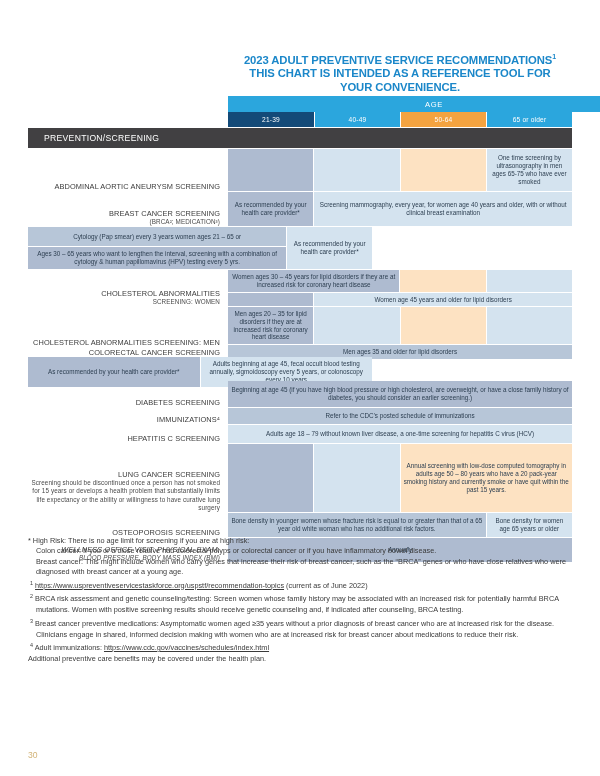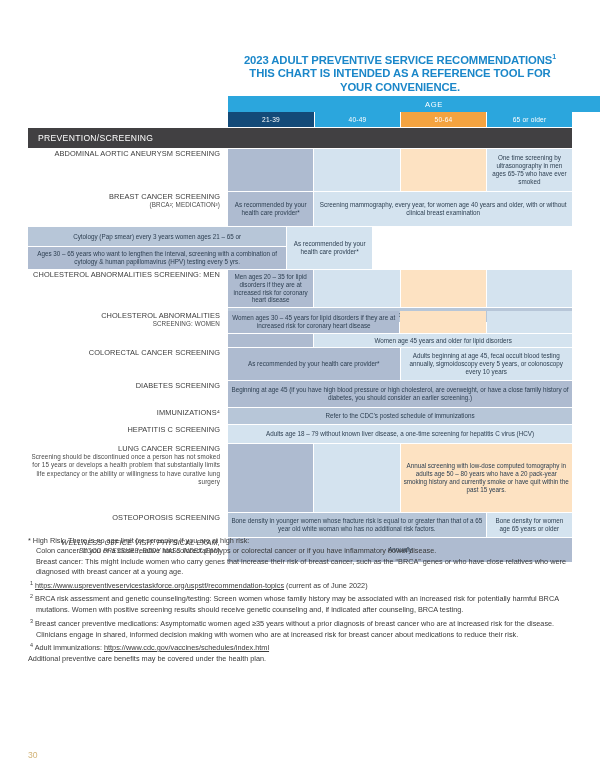--- a/index.html
+++ b/index.html
@@ -77,21 +77,21 @@
   .age-col.c2 { background: #2ba6dd; }
   .age-col.c3 { background: #f4a340; }
   .age-col.c4 { background: #2ba6dd; }
 
   .section-bar {
     width: 544px;
     background: #414042;
     color: #ffffff;
     font-size: 8.6px;
     letter-spacing: 0.3px;
-    padding: 5px 0 5px 10px;
+    padding: 5px 0 5px 16px;
     box-sizing: border-box;
     margin-top: 1px;
   }
 
   
   .row {
     display: flex;
     width: 544px;
     box-sizing: border-box;
     margin-top: 1px;
@@ -100,21 +100,21 @@
     width: 200px;
     box-sizing: border-box;
     padding: 0 8px 0 0;
     text-align: right;
     font-size: 7.4px;
     line-height: 9.2px;
     color: #3a3a3a;
     letter-spacing: 0.1px;
     display: flex;
     flex-direction: column;
-    justify-content: flex-start;
+    justify-content: flex-end;
   }
   .rowlabel .sub {
     font-size: 6.3px;
     line-height: 8.2px;
     color: #4a4a4a;
   }
   .cells {
     width: 344px;
     box-sizing: border-box;
     display: flex;
@@ -222,54 +222,54 @@
           <div class="cells">
             <div style="display: flex; gap: 1px; flex: 1 1 0%;">
               <div style="display: flex; flex-direction: column; gap: 1px; flex: 1 1 0%;">
                 <div class="cell bg-mid" style="width: 258.25px; flex: 1 1 0%;">Cytology (Pap smear) every 3 years women ages 21 – 65 or</div>
                 <div class="cell bg-dark" style="width: 258.25px; flex: 1 1 0%;">Ages 30 – 65 years who want to lengthen the interval, screening with a combination of cytology &amp; human papillomavirus (HPV) testing every 5 yrs.</div>
               </div>
               <div class="cell bg-light" style="width: 85.75px;">As recommended by your health care provider*</div>
             </div>
           </div>
         </div>
-        <div class="row" style="height: 40px;">
-          <div class="rowlabel">
-            <div>CHOLESTEROL ABNORMALITIES SCREENING: MEN</div>
-          </div>
-          <div class="cells">
-            <div class="subrow">
-              <div class="cell w1 bg-dark">Men ages 20 – 35 for lipid disorders if they are at increased risk for coronary heart disease</div>
-              <div class="cell w1 bg-light"></div>
-              <div class="cell w1 bg-peach"></div>
-              <div class="cell w1 bg-light"></div>
-            </div>
-            <div class="subrow">
-              <div class="cell w4 bg-mid">Men ages 35 and older for lipid disorders</div>
-            </div>
-          </div>
-        </div>
         <div class="row" style="height: 36px;">
           <div class="rowlabel">
             <div>CHOLESTEROL ABNORMALITIES</div>
             <div class="sub">SCREENING: WOMEN</div>
           </div>
           <div class="cells">
             <div class="subrow">
               <div class="cell w2 bg-dark">Women ages 30 – 45 years for lipid disorders if they are at increased risk for coronary heart disease</div>
               <div class="cell w1 bg-peach"></div>
               <div class="cell w1 bg-light"></div>
             </div>
             <div class="subrow">
               <div class="cell w1 bg-dark"></div>
               <div class="cell w3 bg-light">Women age 45 years and older for lipid disorders</div>
             </div>
           </div>
         </div>
-        <div class="row" style="height: 32px;">
+        <div class="row" style="height: 40px;">
+          <div class="rowlabel">
+            <div>CHOLESTEROL ABNORMALITIES SCREENING: MEN</div>
+          </div>
+          <div class="cells">
+            <div class="subrow">
+              <div class="cell w1 bg-dark">Men ages 20 – 35 for lipid disorders if they are at increased risk for coronary heart disease</div>
+              <div class="cell w1 bg-light"></div>
+              <div class="cell w1 bg-peach"></div>
+              <div class="cell w1 bg-light"></div>
+            </div>
+            <div class="subrow">
+              <div class="cell w4 bg-mid">Men ages 35 and older for lipid disorders</div>
+            </div>
+          </div>
+        </div>
+        <div class="row" style="height: 32px; flex-direction: column;">
           <div class="rowlabel">
             <div>COLORECTAL CANCER SCREENING</div>
           </div>
           <div class="cells">
             <div class="subrow">
               <div class="cell w2 bg-dark">As recommended by your health care provider*</div>
               <div class="cell w2 bg-light">Adults beginning at age 45, fecal occult blood testing annually, sigmoidoscopy every 5 years, or colonoscopy every 10 years</div>
             </div>
           </div>
         </div>

